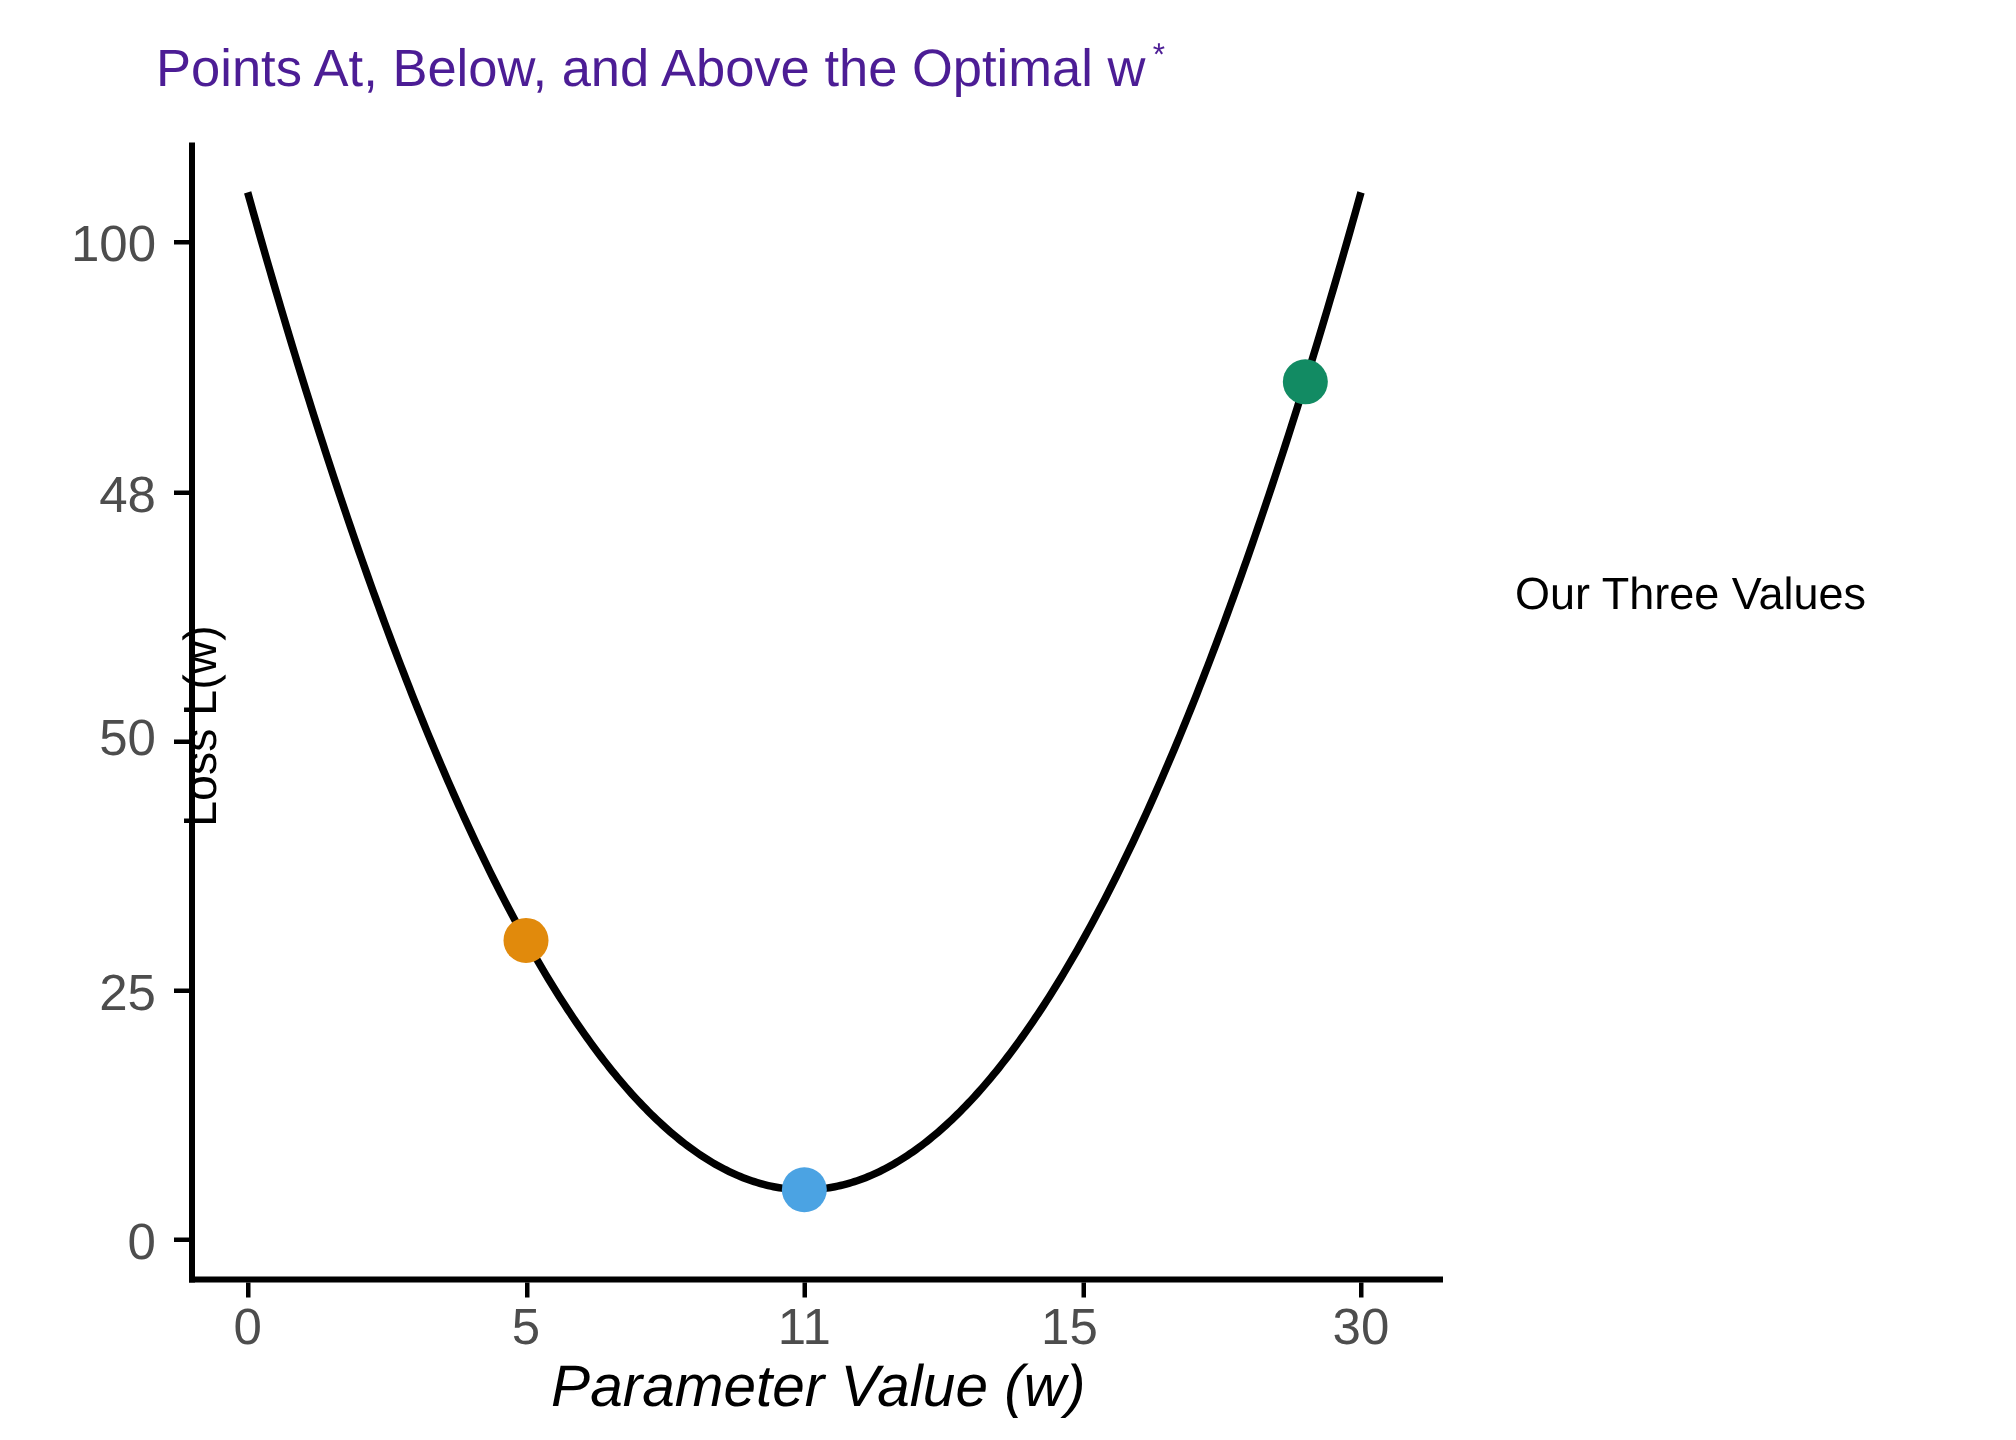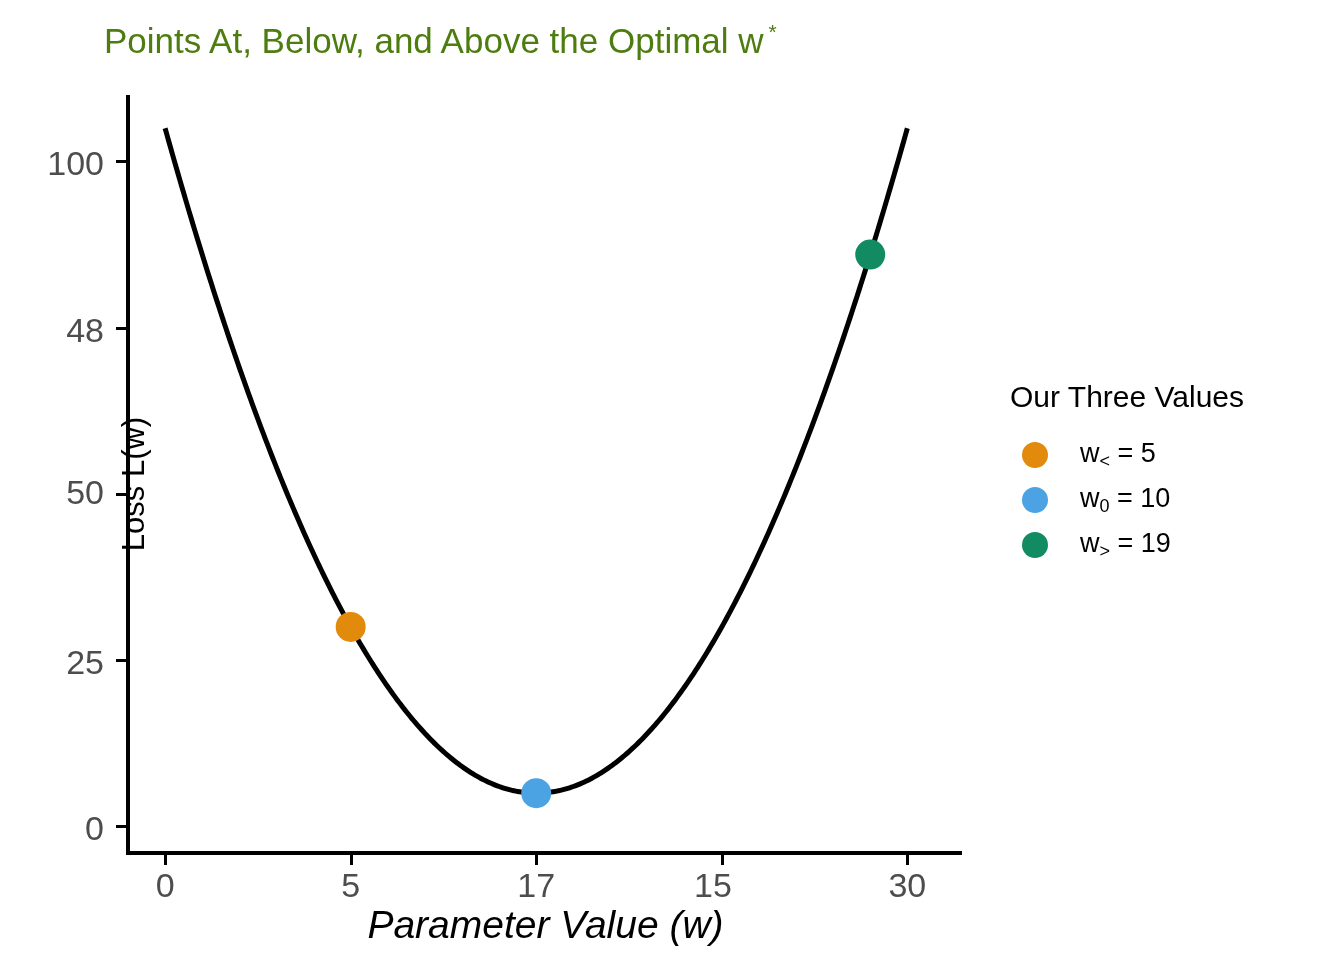--- a/index.html
+++ b/index.html
@@ -19,22 +19,22 @@
     width: 1344px;
     height: 960px;
     background: #ffffff;
   }
   
   #chart-title {
     position: absolute;
     left: 104px;
     top: 14px;
     font-size: 35px;
-    line-height: 36px;
-    color: #4d7c0f;
+    line-height: 46px;
+    color: #4c1d95;
     white-space: nowrap;
     letter-spacing: 0px;
   }
   #chart-title .star {
     font-size: 21px;
     vertical-align: 14px;
     margin-left: 5px;
   }
   
   #plot-area {
@@ -186,41 +186,27 @@
       <div class="tick-label tick-label-y" style="top: 473px;">50</div>
       <div class="tick-mark tick-y" style="top: 326.719px;"></div>
       <div class="tick-label tick-label-y" style="top: 310.719px;">48</div>
       <div class="tick-mark tick-y" style="top: 160.491px;"></div>
       <div class="tick-label tick-label-y" style="top: 144.491px;">100</div>
       <div class="tick-mark tick-x" style="left: 164.111px;"></div>
       <div class="tick-label tick-label-x" style="left: 125.111px;">0</div>
       <div class="tick-mark tick-x" style="left: 349.667px;"></div>
       <div class="tick-label tick-label-x" style="left: 310.667px;">5</div>
       <div class="tick-mark tick-x" style="left: 535.222px;"></div>
-      <div class="tick-label tick-label-x" style="left: 496.222px;">17</div>
+      <div class="tick-label tick-label-x" style="left: 496.222px;">11</div>
       <div class="tick-mark tick-x" style="left: 720.778px;"></div>
       <div class="tick-label tick-label-x" style="left: 673px;">15</div>
       <div class="tick-mark tick-x" style="left: 906.333px;"></div>
       <div class="tick-label tick-label-x" style="left: 867.333px;">30</div>
     </div>
 
   <div id="x-axis-title">Parameter Value (w)</div>
   <div id="y-axis-title">Loss L(w)</div>
 
   <div id="legend">
     <div id="legend-title">Our Three Values</div>
-    <div id="legend-items">
-        <div class="legend-item">
-          <span class="legend-key" style="background: rgb(225, 138, 12);"></span>
-          <span class="legend-label">w<sub>&lt;</sub> = 5</span>
-        </div>
-        <div class="legend-item">
-          <span class="legend-key" style="background: rgb(75, 163, 227);"></span>
-          <span class="legend-label">w<sub>0</sub> = 10</span>
-        </div>
-        <div class="legend-item">
-          <span class="legend-key" style="background: rgb(18, 139, 99);"></span>
-          <span class="legend-label">w<sub>&gt;</sub> = 19</span>
-        </div>
-      </div>
   </div>
 
 </div>
 
 </body></html>

